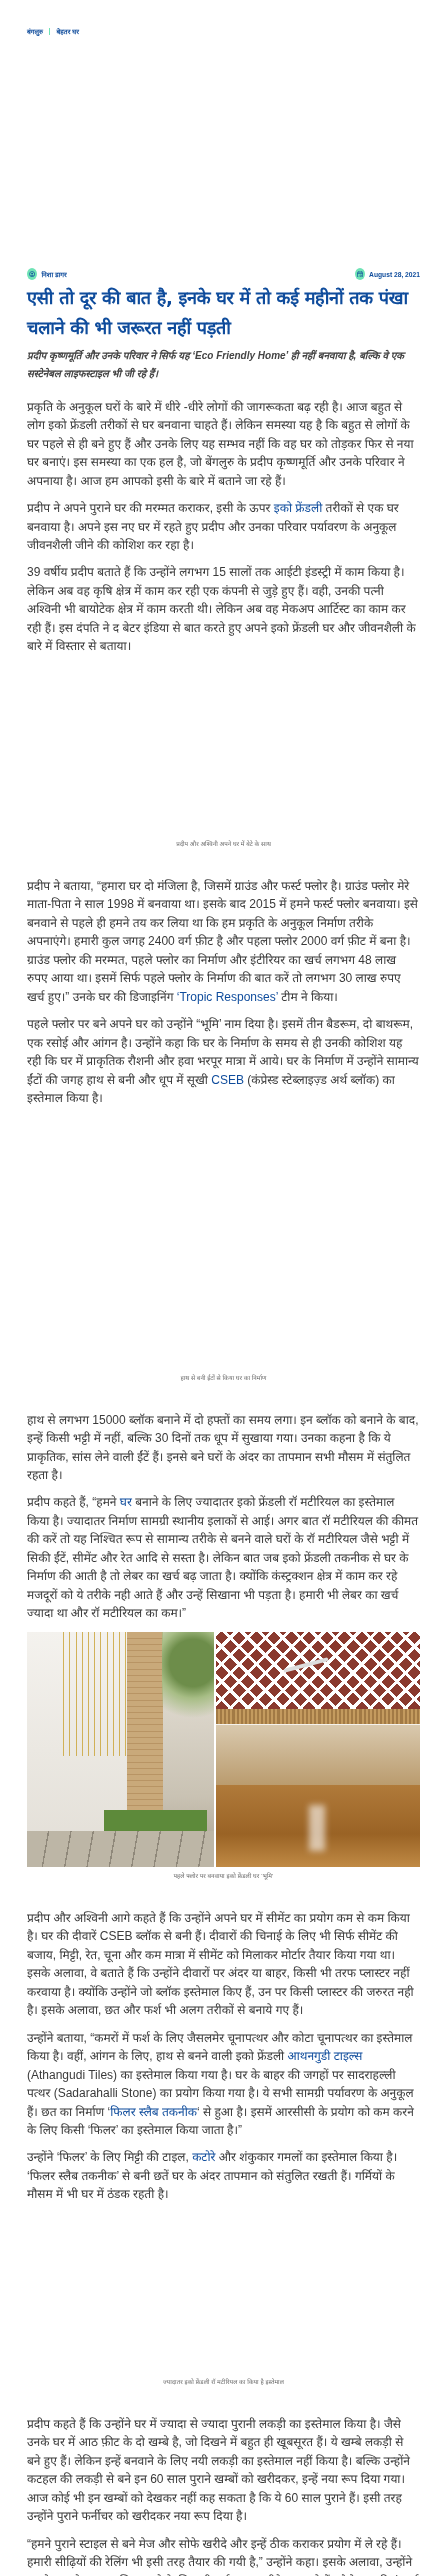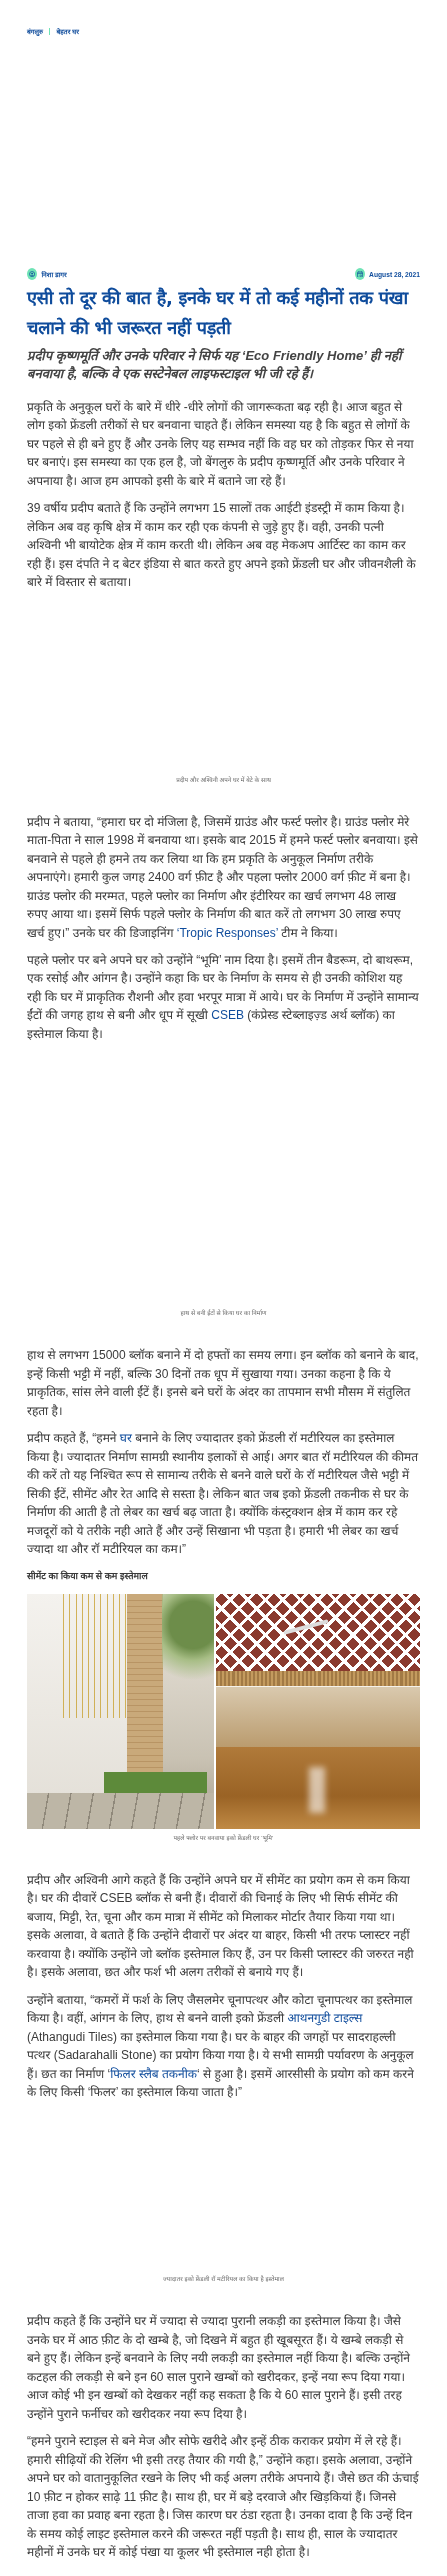--- a/index.html
+++ b/index.html
@@ -6,21 +6,21 @@
   body { width: 447px; font-family: "Liberation Sans", "DejaVu Sans", sans-serif; color: #333333; }
   .wrap { padding: 8px 27px 0 27px; position: relative; }
   .breadcrumb { padding-top: 14.4px; height: 17.5px; font-size: 6.7px; font-weight: bold; color: #0f4c9c; display: flex; align-items: center; }
   .breadcrumb .sep { display: inline-block; width: 1px; height: 7.2px; background: #6fe3b6; margin: 0 6.2px; }
   .breadcrumb a { color: #0f4c9c; text-decoration: none; }
   .top-space { height: 227px; }
   .meta { display: flex; justify-content: space-between; align-items: center; height: 14.4px; margin-bottom: 2.1px; }
   .meta-item { display: flex; align-items: center; font-size: 6.7px; font-weight: bold; color: #0f4c9c; }
   .meta-icon { width: 10.3px; height: 12.4px; border-radius: 50%; background: #6fe3b6; display: inline-flex; align-items: center; justify-content: center; margin-right: 4.1px; }
   h1.title { font-size: 18px; line-height: 30px; color: #0f4c9c; margin: 0 0 4.1px 0; font-weight: bold; font-family: "DejaVu Sans", sans-serif; letter-spacing: -0.3px; }
-  .subtitle { font-size: 13px; font-style: italic; font-weight: bold; color: #444; line-height: 18px; margin: 0 0 14.4px 0; }
+  .subtitle { font-size: 10px; font-style: italic; font-weight: bold; color: #444; line-height: 18px; margin: 0 0 14.4px 0; }
   p { font-size: 12px; line-height: 18.5px; margin: 0 0 8.8px 0; color: #3a3a3a; }
   a.lnk { color: #0f4c9c; text-decoration: none; }
   h2 { font-size: 9.3px; font-weight: bold; color: #3a3a3a; margin: 10.3px 0 9.3px 0; line-height: 15.5px; }
   .img-blank { width: 100%; }
   .caption { text-align: center; font-size: 6.2px; color: #666; margin: 4.1px 0 29px 0; }
   .collage { display: flex; gap: 2.1px; height: 235px; margin-top: 4.1px; }
   .photo-left { flex: 0 0 187px; position: relative; overflow: hidden;
     background: linear-gradient(180deg, #e8e4dc 0%, #d8d2c6 40%, #c9c2b3 70%, #a79f8f 100%); }
   .photo-left .wall { position: absolute; left: 0; top: 0; width: 103px; height: 100%; background: linear-gradient(180deg,#f4f2ee,#e2ded6); }
   .photo-left .brick { position: absolute; left: 100px; top: 0; width: 36px; height: 100%;
@@ -76,35 +76,35 @@
           </svg>
       </span>
       <span>August 28, 2021</span>
     </div>
   </div>
 
   <h1 class="title">एसी तो दूर की बात है, इनके घर में तो कई महीनों तक पंखा चलाने की भी जरूरत नहीं पड़ती</h1>
   <p class="subtitle">प्रदीप कृष्णमूर्ति और उनके परिवार ने सिर्फ यह ‘Eco Friendly Home’ ही नहीं बनवाया है, बल्कि वे एक सस्टेनेबल लाइफस्टाइल भी जी रहे हैं।</p>
 
   <p>प्रकृति के अनुकूल घरों के बारे में धीरे -धीरे लोगों की जागरूकता बढ़ रही है। आज बहुत से लोग इको फ्रेंडली तरीकों से घर बनवाना चाहते हैं। लेकिन समस्या यह है कि बहुत से लोगों के घर पहले से ही बने हुए हैं और उनके लिए यह सम्भव नहीं कि वह घर को तोड़कर फिर से नया घर बनाएं। इस समस्या का एक हल है, जो बेंगलुरु के प्रदीप कृष्णमूर्ति और उनके परिवार ने अपनाया है। आज हम आपको इसी के बारे में बताने जा रहे हैं।</p>
+  <p><span>प्रदीप ने अपने पुराने घर की मरम्मत कराकर, इसी के ऊपर </span><a class="lnk" href="#">इको फ्रेंडली</a><span> तरीकों से एक घर बनवाया है। अपने इस नए घर में रहते हुए प्रदीप और उनका परिवार पर्यावरण के अनुकूल जीवनशैली जीने की कोशिश कर रहा है।</span></p>
   <p>39 वर्षीय प्रदीप बताते हैं कि उन्होंने लगभग 15 सालों तक आईटी इंडस्ट्री में काम किया है। लेकिन अब वह कृषि क्षेत्र में काम कर रही एक कंपनी से जुड़े हुए हैं। वही, उनकी पत्नी अश्विनी भी बायोटेक क्षेत्र में काम करती थी। लेकिन अब वह मेकअप आर्टिस्ट का काम कर रही हैं। इस दंपति ने द बेटर इंडिया से बात करते हुए अपने इको फ्रेंडली घर और जीवनशैली के बारे में विस्तार से बताया।</p>
 
   <div class="img-blank" style="height:170px"></div>
   <div class="caption">प्रदीप और अश्विनी अपने घर में बेटे के साथ</div>
 
   <p><span>प्रदीप ने बताया, “हमारा घर दो मंजिला है, जिसमें ग्राउंड और फर्स्ट फ्लोर है। ग्राउंड फ्लोर मेरे माता-पिता ने साल 1998 में बनवाया था। इसके बाद 2015 में हमने फर्स्ट फ्लोर बनवाया। इसे बनवाने से पहले ही हमने तय कर लिया था कि हम प्रकृति के अनुकूल निर्माण तरीके अपनाएंगे। हमारी कुल जगह 2400 वर्ग फ़ीट है और पहला फ्लोर 2000 वर्ग फ़ीट में बना है। ग्राउंड फ्लोर की मरम्मत, पहले फ्लोर का निर्माण और इंटीरियर का खर्च लगभग 48 लाख रुपए आया था। इसमें सिर्फ पहले फ्लोर के निर्माण की बात करें तो लगभग 30 लाख रुपए खर्च हुए।” उनके घर की डिजाइनिंग </span><a class="lnk" href="#">‘Tropic Responses’</a><span> टीम ने किया।</span></p>
   <p><span>पहले फ्लोर पर बने अपने घर को उन्होंने “भूमि’ नाम दिया है। इसमें तीन बैडरूम, दो बाथरूम, एक रसोई और आंगन है। उन्होंने कहा कि घर के निर्माण के समय से ही उनकी कोशिश यह रही कि घर में प्राकृतिक रौशनी और हवा भरपूर मात्रा में आये। घर के निर्माण में उन्होंने सामान्य ईंटों की जगह हाथ से बनी और धूप में सूखी </span><a class="lnk" href="#">CSEB</a><span> (कंप्रेस्ड स्टेब्लाइज़्ड अर्थ ब्लॉक) का इस्तेमाल किया है।</span></p>
 
   <div class="img-blank" style="height:252px"></div>
   <div class="caption">हाथ से बनी ईंटों से किया घर का निर्माण</div>
 
   <p>हाथ से लगभग 15000 ब्लॉक बनाने में दो हफ्तों का समय लगा। इन ब्लॉक को बनाने के बाद, इन्हें किसी भट्टी में नहीं, बल्कि 30 दिनों तक धूप में सुखाया गया। उनका कहना है कि ये प्राकृतिक, सांस लेने वाली ईंटें हैं। इनसे बने घरों के अंदर का तापमान सभी मौसम में संतुलित रहता है।</p>
   <p><span>प्रदीप कहते हैं, “हमने </span><a class="lnk" href="#">घर</a><span> बनाने के लिए ज्यादातर इको फ्रेंडली रॉ मटीरियल का इस्तेमाल किया है। ज्यादातर निर्माण सामग्री स्थानीय इलाकों से आई। अगर बात रॉ मटीरियल की कीमत की करें तो यह निश्चित रूप से सामान्य तरीके से बनने वाले घरों के रॉ मटीरियल जैसे भट्टी में सिकी ईंटें, सीमेंट और रेत आदि से सस्ता है। लेकिन बात जब इको फ्रेंडली तकनीक से घर के निर्माण की आती है तो लेबर का खर्च बढ़ जाता है। क्योंकि कंस्ट्रक्शन क्षेत्र में काम कर रहे मजदूरों को ये तरीके नही आते हैं और उन्हें सिखाना भी पड़ता है। हमारी भी लेबर का खर्च ज्यादा था और रॉ मटीरियल का कम।”</span></p>
 
-  <h2>सीमेंट का किया कम से कम इस्तेमाल</h2>
 
   <div class="collage">
     <div class="photo-left">
       <div class="wall"></div>
         <div class="railing"></div>
         <div class="brick"></div>
         <div class="tree"></div>
         <div class="grass"></div>
         <div class="pavers"></div>
     </div>
@@ -114,20 +114,21 @@
         <div class="beam"></div>
         <div class="room"></div>
         <div class="floor"></div>
         <div class="shine"></div>
     </div>
   </div>
   <div class="caption">पहले फ्लोर पर बनवाया इको फ्रेंडली घर ‘भूमि’</div>
 
   <p>प्रदीप और अश्विनी आगे कहते हैं कि उन्होंने अपने घर में सीमेंट का प्रयोग कम से कम किया है। घर की दीवारें CSEB ब्लॉक से बनी हैं। दीवारों की चिनाई के लिए भी सिर्फ सीमेंट की बजाय, मिट्टी, रेत, चूना और कम मात्रा में सीमेंट को मिलाकर मोर्टार तैयार किया गया था। इसके अलावा, वे बताते हैं कि उन्होंने दीवारों पर अंदर या बाहर, किसी भी तरफ प्लास्टर नहीं करवाया है। क्योंकि उन्होंने जो ब्लॉक इस्तेमाल किए हैं, उन पर किसी प्लास्टर की जरुरत नही है। इसके अलावा, छत और फर्श भी अलग तरीकों से बनाये गए हैं।</p>
   <p><span>उन्होंने बताया, “कमरों में फर्श के लिए जैसलमेर चूनापत्थर और कोटा चूनापत्थर का इस्तेमाल किया है। वहीं, आंगन के लिए, हाथ से बनने वाली इको फ्रेंडली </span><a class="lnk" href="#">आथनगुडी टाइल्स</a><span> (Athangudi Tiles) का इस्तेमाल किया गया है। घर के बाहर की जगहों पर सादराहल्ली पत्थर (Sadarahalli Stone) का प्रयोग किया गया है। ये सभी सामग्री पर्यावरण के अनुकूल हैं। छत का निर्माण ‘</span><a class="lnk" href="#">फिलर स्लैब तकनीक</a><span>‘ से हुआ है। इसमें आरसीसी के प्रयोग को कम करने के लिए किसी ‘फिलर’ का इस्तेमाल किया जाता है।”</span></p>
+  <p><span>उन्होंने ‘फिलर’ के लिए मिट्टी की टाइल, </span><a class="lnk" href="#">कटोरे</a><span> और शंकुकार गमलों का इस्तेमाल किया है। ‘फिलर स्लैब तकनीक’ से बनी छतें घर के अंदर तापमान को संतुलित रखती हैं। गर्मियों के मौसम में भी घर में ठंडक रहती है।</span></p>
 
   <div class="img-blank" style="height:160px"></div>
   <div class="caption">ज्यादातर इको फ्रेंडली रॉ मटीरियल का किया है इस्तेमाल</div>
 
   <p>प्रदीप कहते हैं कि उन्होंने घर में ज्यादा से ज्यादा पुरानी लकड़ी का इस्तेमाल किया है। जैसे उनके घर में आठ फ़ीट के दो खम्बे है, जो दिखने में बहुत ही खूबसूरत हैं। ये खम्बे लकड़ी से बने हुए हैं। लेकिन इन्हें बनवाने के लिए नयी लकड़ी का इस्तेमाल नहीं किया है। बल्कि उन्होंने कटहल की लकड़ी से बने इन 60 साल पुराने खम्बों को खरीदकर, इन्हें नया रूप दिया गया। आज कोई भी इन खम्बों को देखकर नहीं कह सकता है कि ये 60 साल पुराने हैं। इसी तरह उन्होंने पुराने फर्नीचर को खरीदकर नया रूप दिया है।</p>
   <p>“हमने पुराने स्टाइल से बने मेज और सोफे खरीदे और इन्हें ठीक कराकर प्रयोग में ले रहे हैं। हमारी सीढ़ियों की रेलिंग भी इसी तरह तैयार की गयी है,” उन्होंने कहा। इसके अलावा, उन्होंने अपने घर को वातानुकूलित रखने के लिए भी कई अलग तरीके अपनाये हैं। जैसे छत की ऊंचाई 10 फ़ीट न होकर साढ़े 11 फ़ीट है। साथ ही, घर में बड़े दरवाजे और खिड़कियां हैं। जिनसे ताजा हवा का प्रवाह बना रहता है। जिस कारण घर ठंडा रहता है। उनका दावा है कि उन्हें दिन के समय कोई लाइट इस्तेमाल करने की जरूरत नहीं पड़ती है। साथ ही, साल के ज्यादातर महीनों में उनके घर में कोई पंखा या कूलर भी इस्तेमाल नही होता है।</p>
 
   <div class="img-blank" style="height:129px"></div>
   <div class="caption">पुरानी लकड़ी का किया है प्रयोग</div>
 

